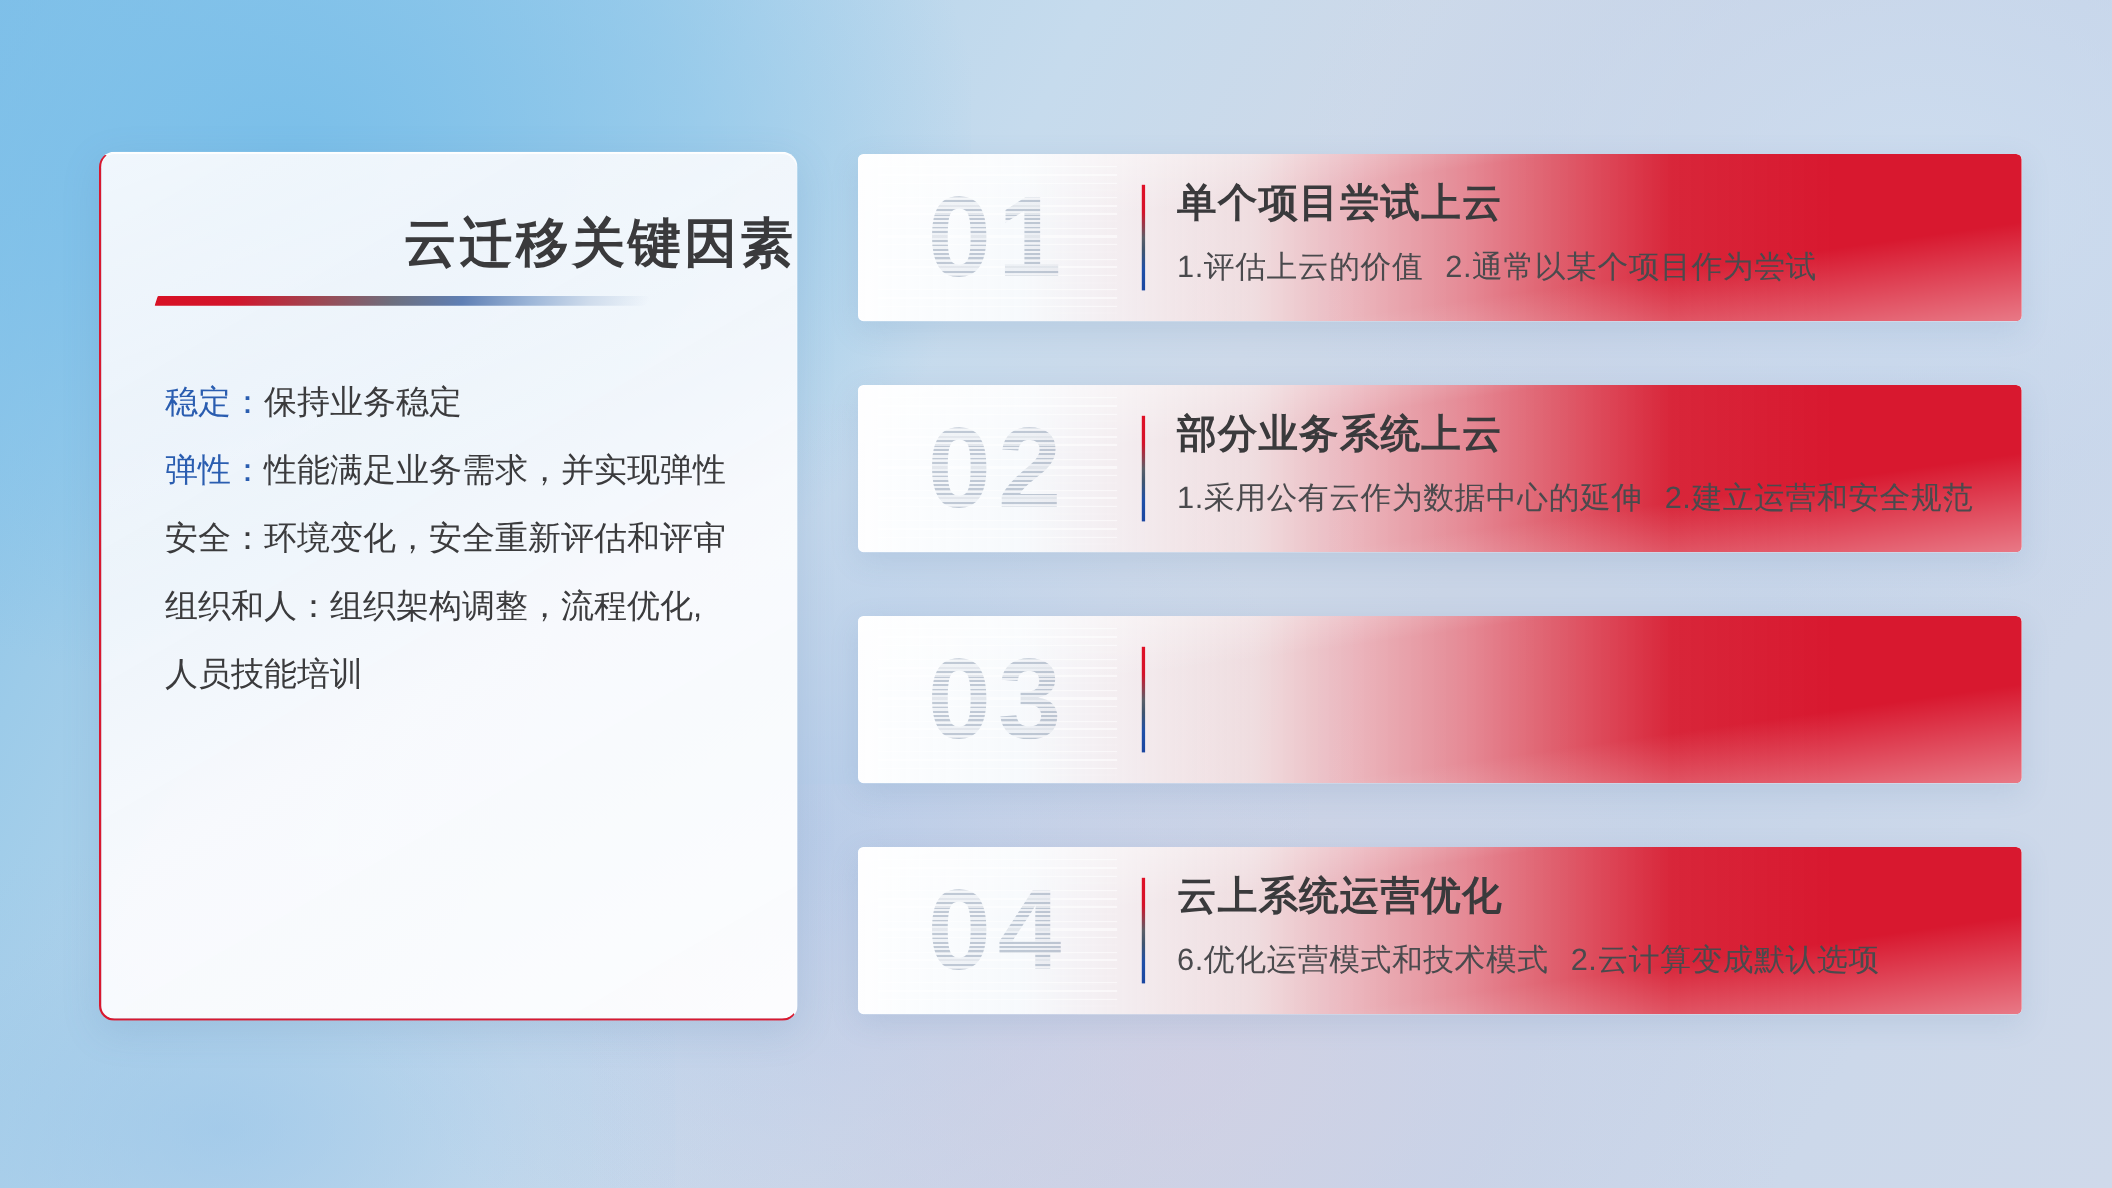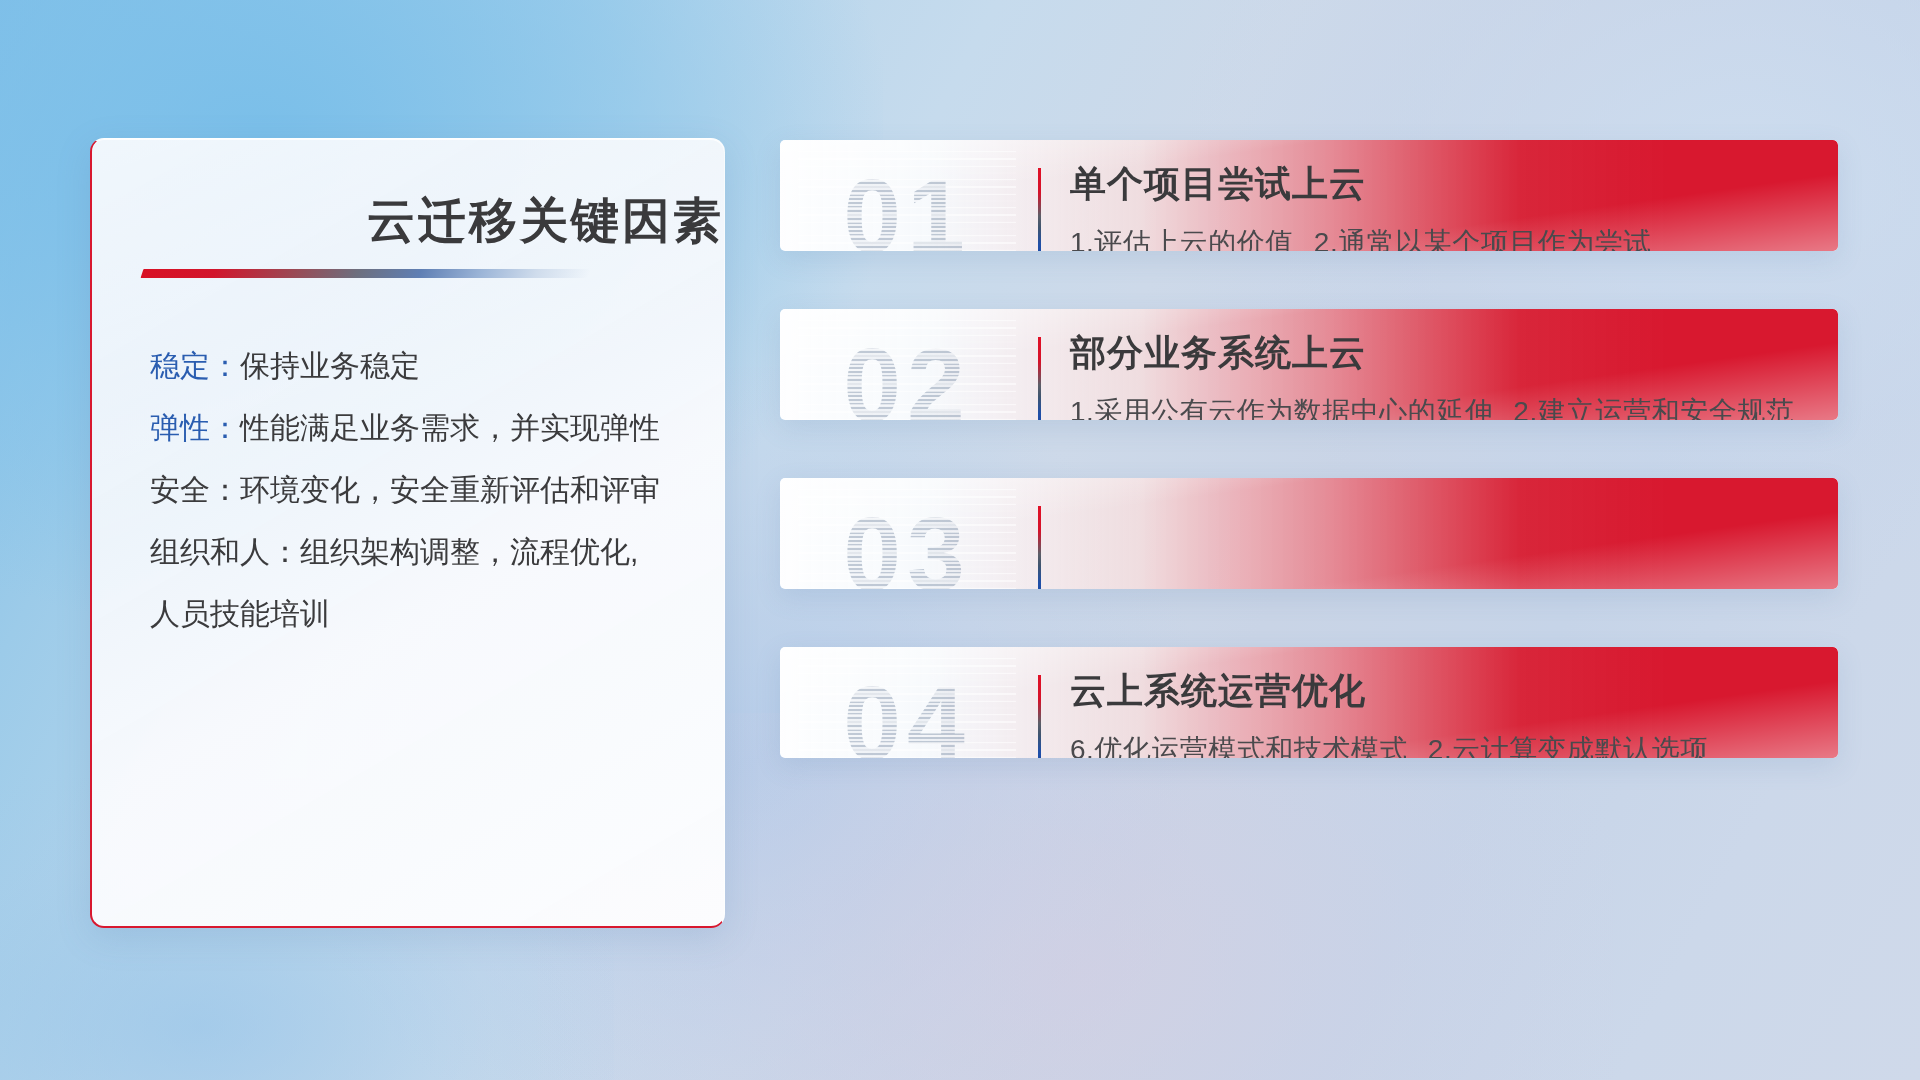--- a/index.html
+++ b/index.html
@@ -93,21 +93,21 @@
     white-space:nowrap;
   }
   .factor-row .k { color:#2a5db0; }
   .factor-row .k.plain { color:#3b3b3d; }
   .factor-row.cont { margin-top:0; }
 
   
   #card-stack { position:absolute; left:780px; top:140px; }
   .card {
     position:relative;
-    width:1058px; height:111px;
+    width:1058px; height:152px;
     margin-bottom:58px;
     border-radius:5px;
     background:linear-gradient(105deg,
         rgba(222,235,248,.95) 0%,
         rgba(233,241,250,.96) 22%,
         rgba(243,247,252,.97) 46%,
         rgba(250,251,253,.985) 70%,
         rgba(253,253,254,.99) 100%);
     box-shadow:0 8px 26px rgba(95,130,175,.16);
     overflow:hidden;

